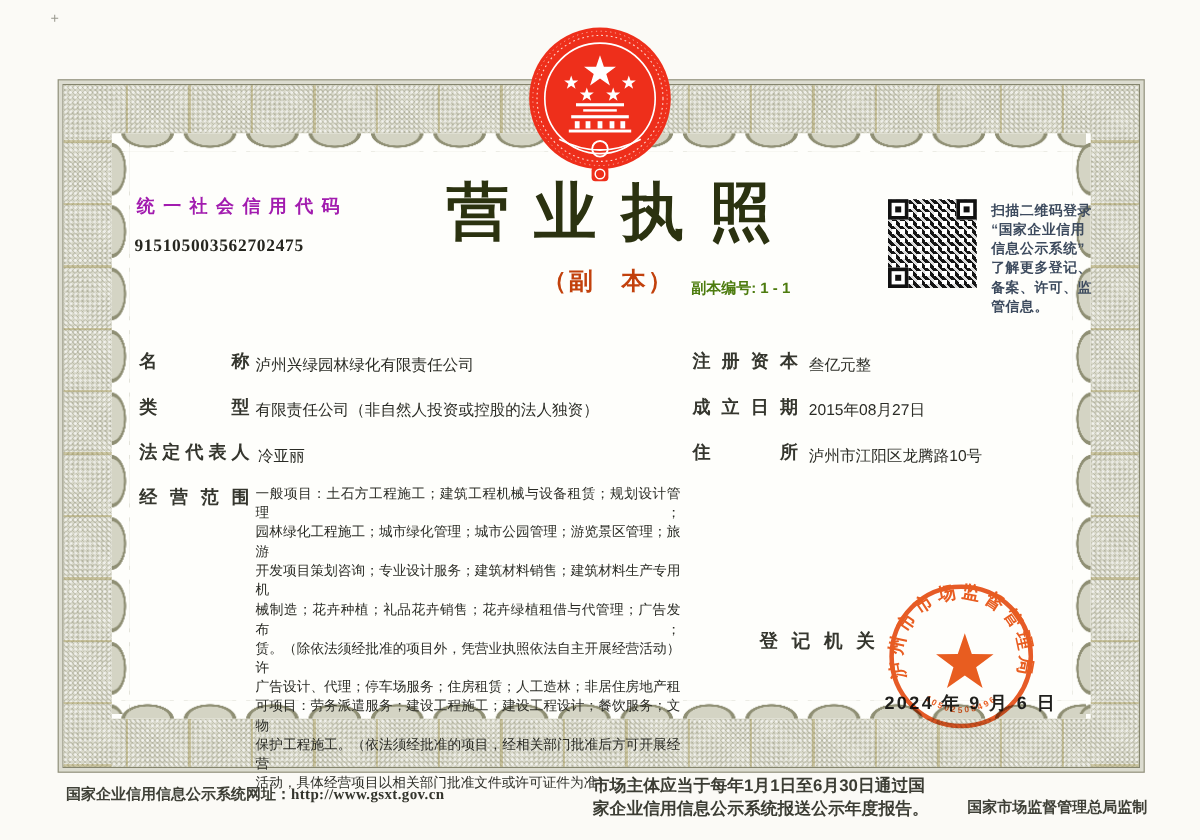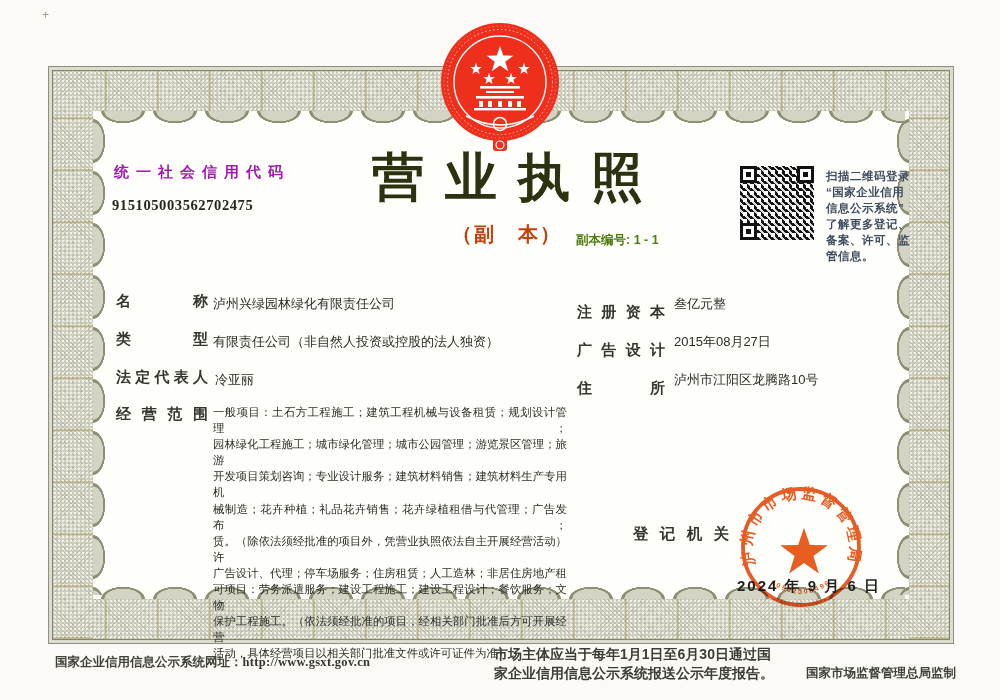--- a/index.html
+++ b/index.html
@@ -107,21 +107,21 @@
   .qf.tl { left:0; top:0; } .qf.tr { right:0; top:0; } .qf.bl { left:0; bottom:0; }
   .qr-caption {
     left:826px; top:168px; width:88px; font-size:11.5px; line-height:16px;
     color:#3d4b5e; font-weight:600; letter-spacing:0.5px;
   }
 
   
   .jl { display:inline-block; text-align:justify; text-align-last:justify; }
   .flabel { font-size:15px; font-weight:600; color:#35362e; }
   .fvalue { font-size:13px; color:#2b2c26; }
-  .w92 { width:92px; } .w88 { width:88px;margin-top:11px; } .w96 { width:96px; }
+  .w92 { width:92px; } .w88 { width:88px; } .w96 { width:96px; }
 
   .scope-lines { left:213px; top:404px; width:354px; font-size:11.4px; line-height:16.1px; color:#2b2c26; }
   .scope-lines .just { text-align:justify; text-align-last:justify; }
 
   .reg-label { left:633px; top:524px; font-size:15.5px; font-weight:600; color:#35362e; }
   .reg-date  { left:737px; top:577px; font-size:15px; font-weight:600; color:#1f1f1c; letter-spacing:2px; z-index:2; }
 
   .seal { position:absolute; left:737px; top:483px; z-index:4; opacity:.93; mix-blend-mode:multiply; }
 
   
@@ -227,21 +227,21 @@
     <div class="just">保护工程施工。（依法须经批准的项目，经相关部门批准后方可开展经营</div>
     <div>活动，具体经营项目以相关部门批准文件或许可证件为准）</div>
   </div>
 
   <div class="abs flabel" style="left:577px; top:292px;">
     <span class="jl w88">注册资本</span>
   </div>
   <div class="abs fvalue" style="left:674px; top:295px;">叁亿元整</div>
 
   <div class="abs flabel" style="left:577px; top:330px;">
-    <span class="jl w88">广告设计</span>
+    <span class="jl w88">成立日期</span>
   </div>
   <div class="abs fvalue" style="left:674px; top:333px;">2015年08月27日</div>
 
   <div class="abs flabel" style="left:577px; top:368px;">
     <span class="jl w88">住所</span>
   </div>
   <div class="abs fvalue" style="left:674px; top:371px;">泸州市江阳区龙腾路10号</div>
 
   <div class="abs reg-label">
     <span class="jl w96">登记机关</span>

